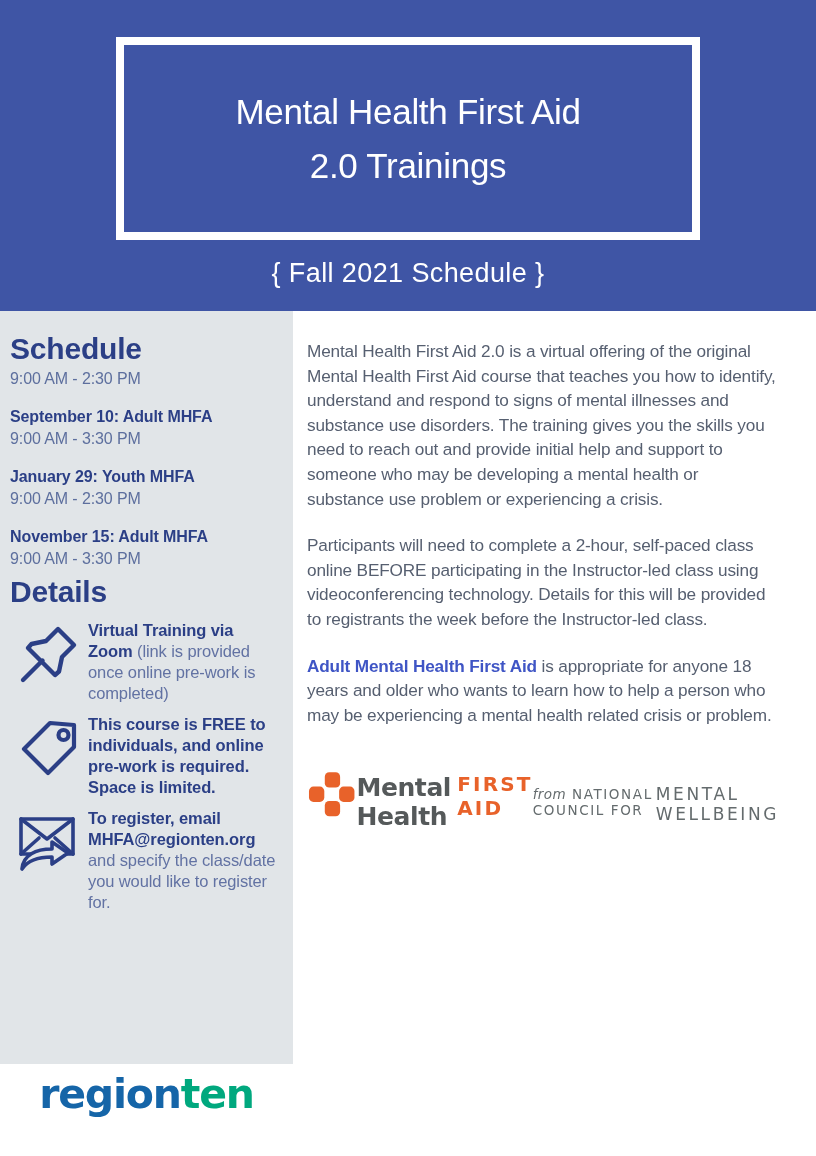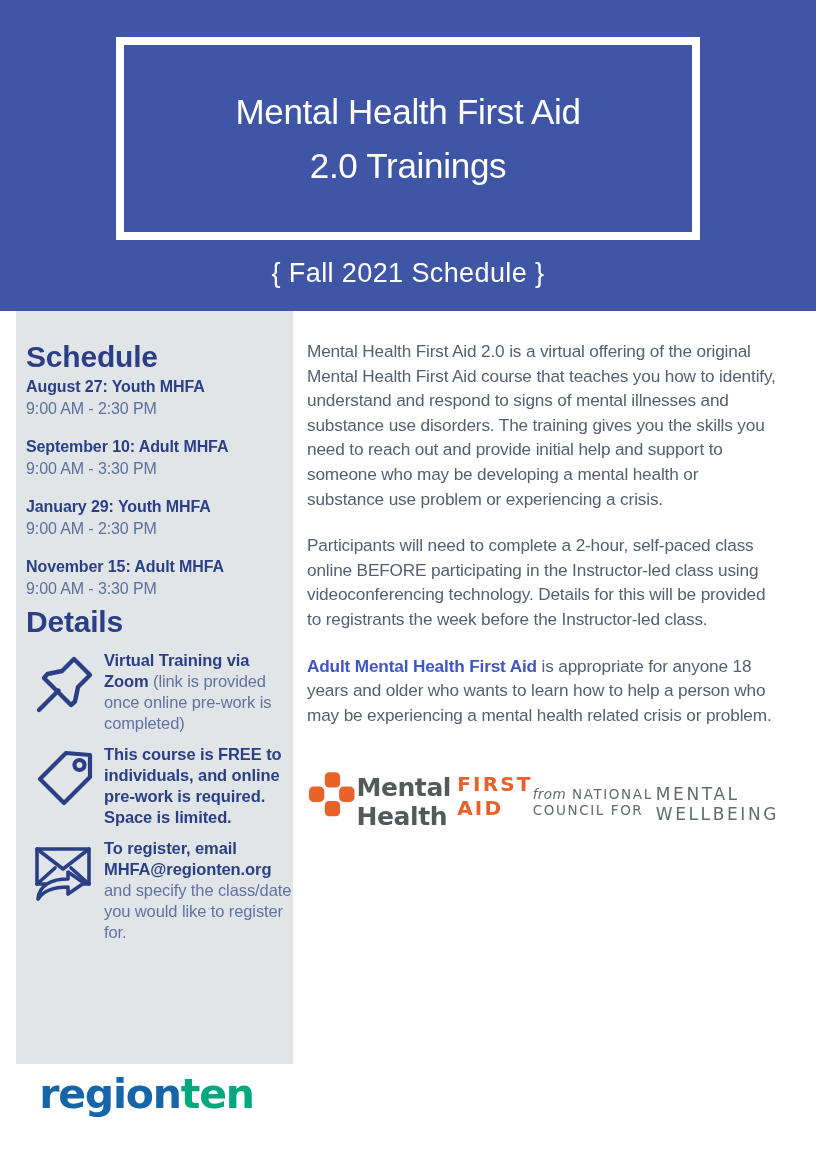--- a/index.html
+++ b/index.html
@@ -34,23 +34,23 @@
     position:absolute; left:0; top:258px; width:816px;
     text-align:center;
     color:#ffffff;
     font-size:27px;
     font-weight:400;
     letter-spacing:0.4px;
   }
 
   
   .sidebar {
-    position:absolute; left:16px; top:311px; width:293px; height:753px;
+    position:absolute; left:0; top:311px; width:293px; height:753px;
     background:#e1e5e8;
-    padding:28px 14px 0 10px;
+    padding:20px 14px 0 10px;
   }
   .sec-heading {
     color:#2b3f86;
     font-size:30px;
     font-weight:bold;
     letter-spacing:-0.2px;
     line-height:36px;
   }
   .sec-heading.details { margin-top:4px; margin-bottom:2px; }
 
@@ -167,21 +167,20 @@
   </div>
   <div class="subtitle">{ Fall 2021 Schedule }</div>
 </div>
 
 <div class="sidebar">
 
   <div class="sec-heading">Schedule</div>
 
   <div class="sched-list">
     <div class="sched-item">
-      <div class="sched-date">August 27: Youth MHFA</div>
       <div class="sched-time">9:00 AM - 2:30 PM</div>
     </div>
     <div class="sched-item">
       <div class="sched-date">September 10: Adult MHFA</div>
       <div class="sched-time">9:00 AM - 3:30 PM</div>
     </div>
     <div class="sched-item">
       <div class="sched-date">January 29: Youth MHFA</div>
       <div class="sched-time">9:00 AM - 2:30 PM</div>
     </div>

